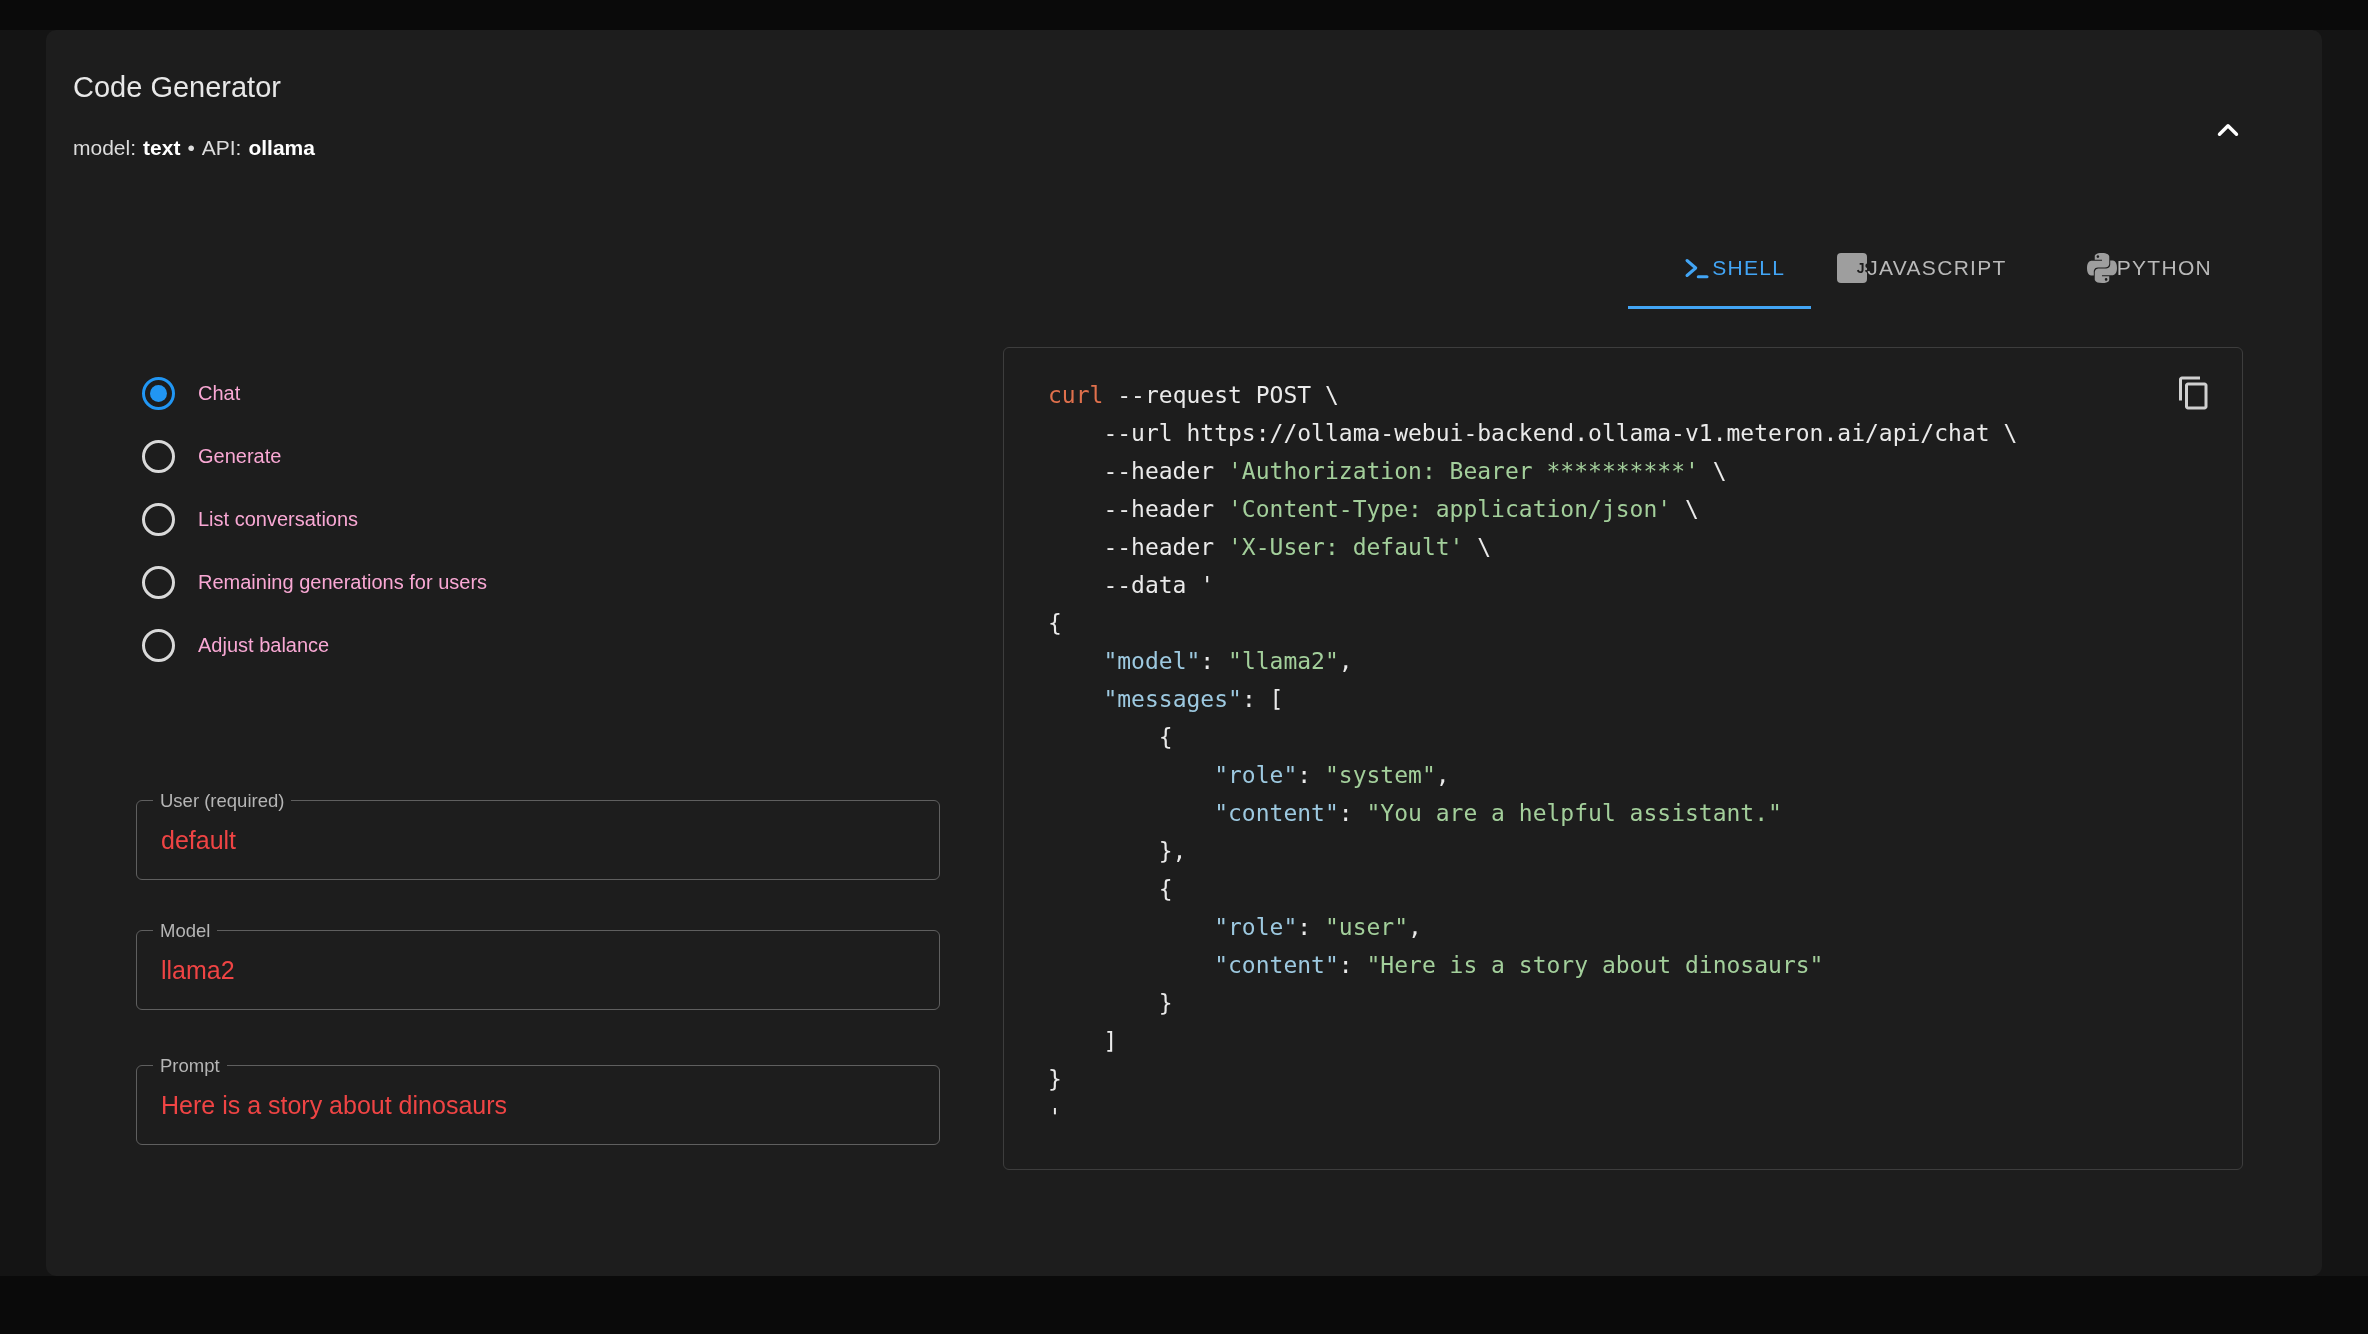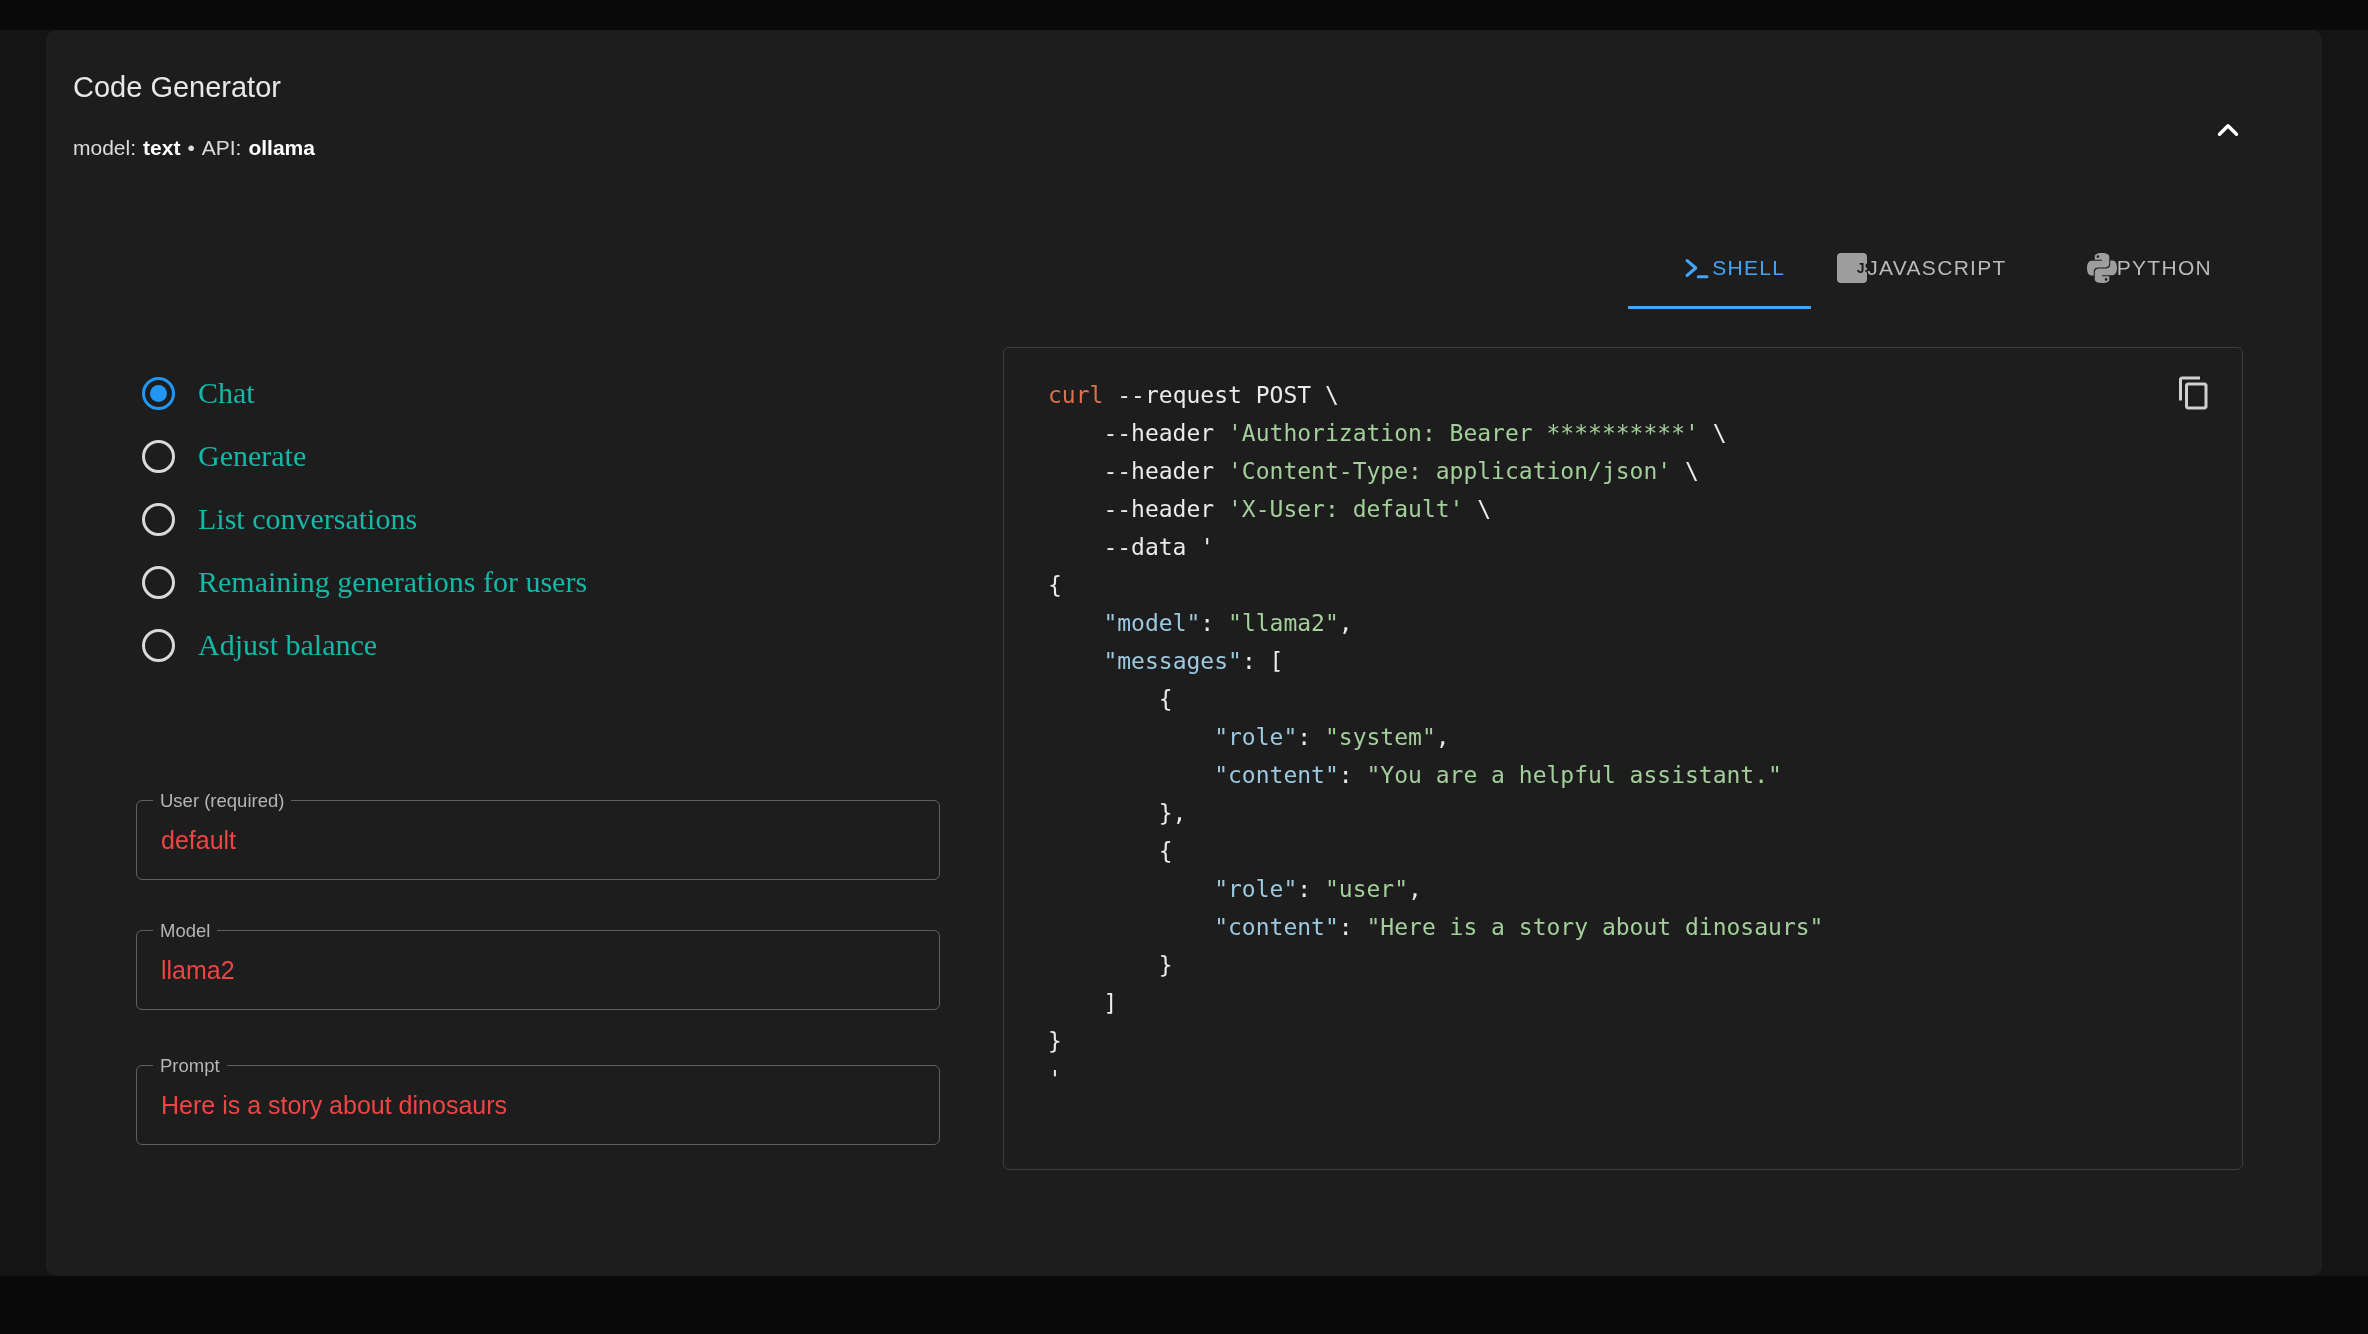--- a/index.html
+++ b/index.html
@@ -31,21 +31,21 @@
             display:flex;align-items:flex-end;justify-content:flex-end;padding:2px;box-sizing:border-box;}
   .js-badge span{color:#1d1d1d;font-size:14px;font-weight:700;letter-spacing:0;line-height:14px;}
 
   
   .radio-group{position:absolute;left:96px;top:338px;}
   .radio-item{display:flex;align-items:center;gap:23px;height:50px;margin-bottom:13px;cursor:pointer;}
   .radio-outer{width:33px;height:33px;border-radius:50%;border:3px solid #d9d9d9;box-sizing:border-box;
                display:flex;align-items:center;justify-content:center;flex:0 0 auto;}
   .radio-outer.selected{border-color:var(--radio);}
   .radio-dot{width:17px;height:17px;border-radius:50%;background:var(--radio);}
-  .radio-label{font-size:30px;color:#14b8a6;font-family:Liberation Serif, serif;}
+  .radio-label{font-size:20px;color:#f9a8d4;}
 
   
   .field{position:absolute;left:90px;width:804px;height:80px;border:1px solid #5f5f5f;
          border-radius:6px;box-sizing:border-box;}
   .field-label{position:absolute;top:-12px;left:16px;background:#1d1d1d;padding:0 7px;
                font-size:18.5px;color:#b5b5b5;line-height:24px;}
   .field-input{width:100%;height:100%;background:transparent;border:none;outline:none;color:#ef4444;
                font-size:25px;padding:0 24px;box-sizing:border-box;font-family:"Liberation Sans", sans-serif;}
   .field-user{top:770px;}
   .field-model{top:900px;}
@@ -153,20 +153,21 @@
     </div>
 
     <div class="field field-prompt">
       <span class="field-label">Prompt</span>
       <input class="field-input" value="Here is a story about dinosaurs" style="">
     </div>
 
     <div class="code-block">
       <div>
           <div class="code-line"><span class="tok-cmd">curl</span><span class="tok-plain"> --request POST \</span></div>
+          <div class="code-line"><span class="tok-plain">    --url https://ollama-webui-backend.ollama-v1.meteron.ai/api/chat \</span></div>
           <div class="code-line"><span class="tok-plain">    --header </span><span class="tok-str">'Authorization: Bearer **********'</span><span class="tok-plain"> \</span></div>
           <div class="code-line"><span class="tok-plain">    --header </span><span class="tok-str">'Content-Type: application/json'</span><span class="tok-plain"> \</span></div>
           <div class="code-line"><span class="tok-plain">    --header </span><span class="tok-str">'X-User: default'</span><span class="tok-plain"> \</span></div>
           <div class="code-line"><span class="tok-plain">    --data '</span></div>
           <div class="code-line"><span class="tok-plain">{</span></div>
           <div class="code-line"><span class="tok-plain">    </span><span class="tok-key">"model"</span><span class="tok-plain">: </span><span class="tok-str">"llama2"</span><span class="tok-plain">,</span></div>
           <div class="code-line"><span class="tok-plain">    </span><span class="tok-key">"messages"</span><span class="tok-plain">: [</span></div>
           <div class="code-line"><span class="tok-plain">        {</span></div>
           <div class="code-line"><span class="tok-plain">            </span><span class="tok-key">"role"</span><span class="tok-plain">: </span><span class="tok-str">"system"</span><span class="tok-plain">,</span></div>
           <div class="code-line"><span class="tok-plain">            </span><span class="tok-key">"content"</span><span class="tok-plain">: </span><span class="tok-str">"You are a helpful assistant."</span></div>

